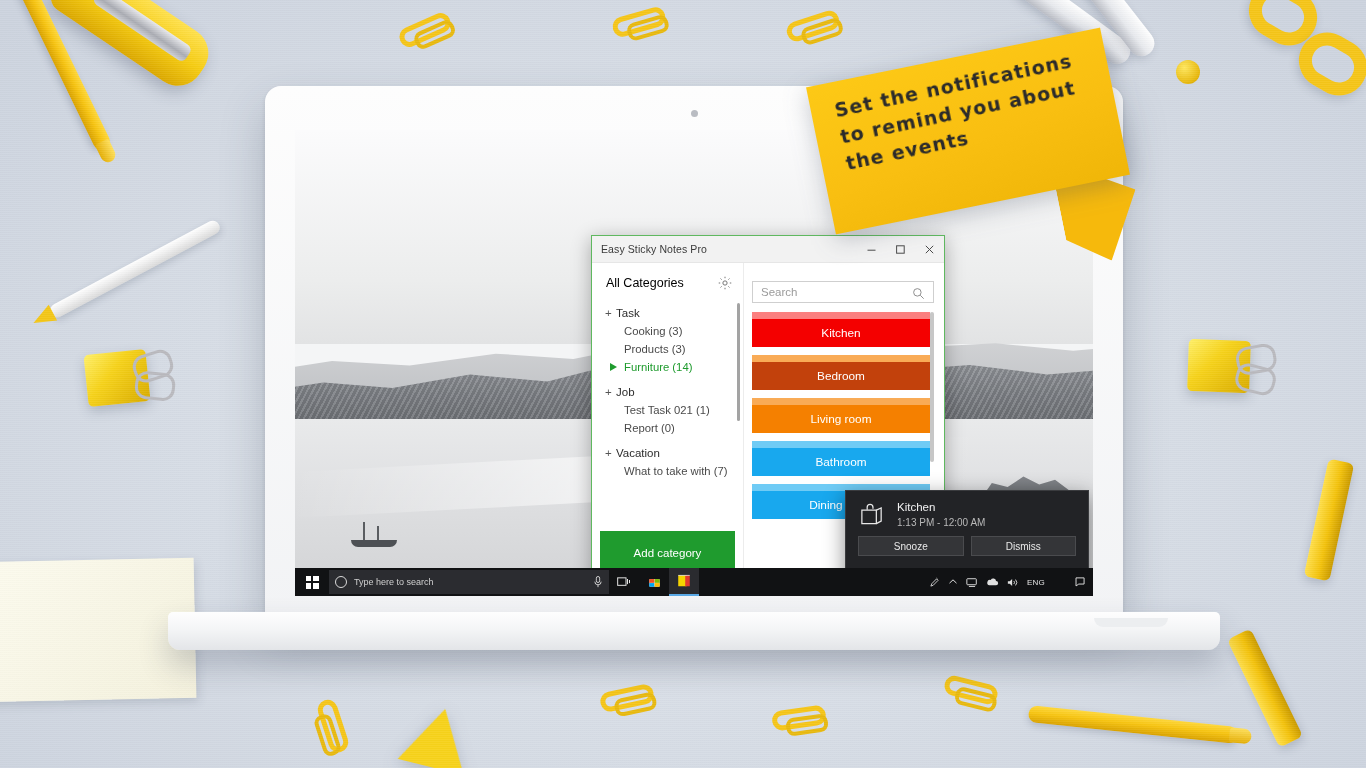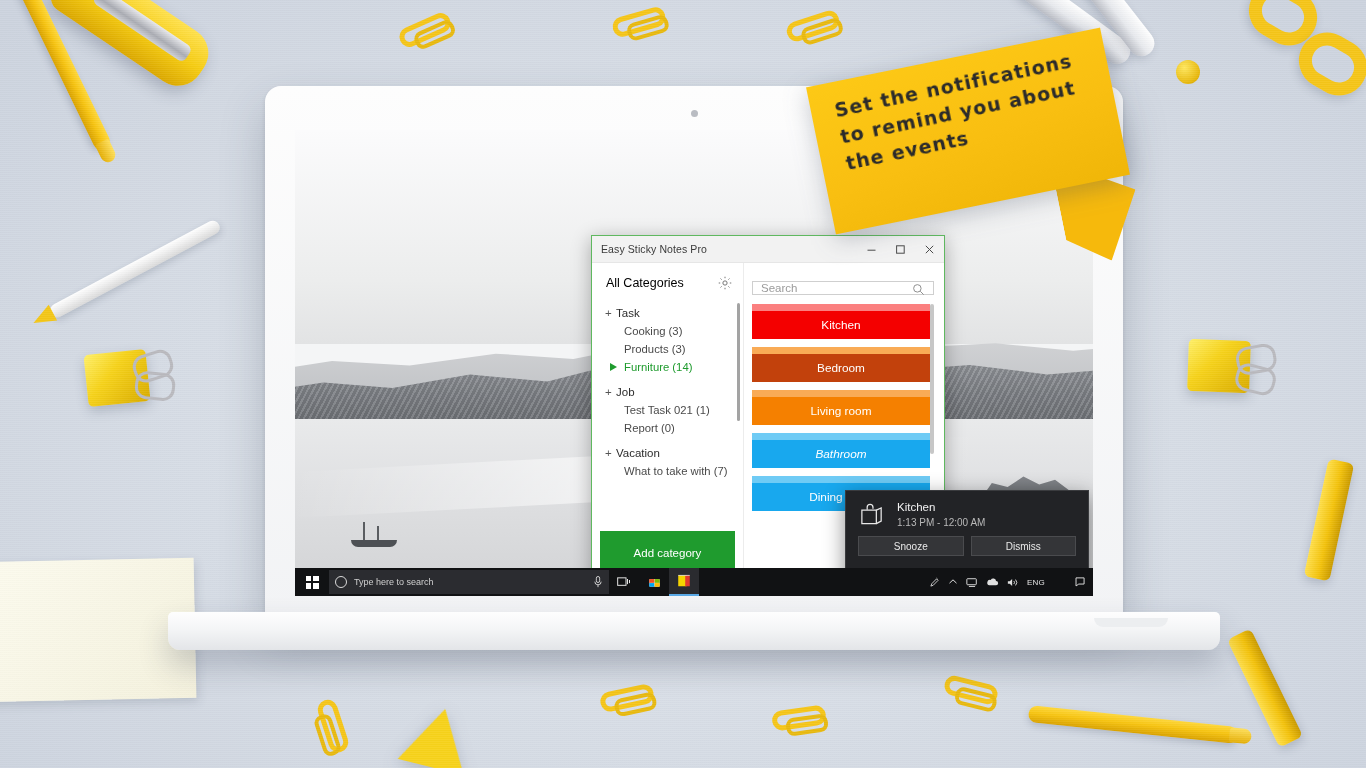--- a/index.html
+++ b/index.html
@@ -204,21 +204,21 @@
   
   #notes{
     flex:1; background:#fff; padding:8px 10px 0 8px; position:relative;
     display:flex; flex-direction:column; min-width:0;
   }
   #addnote{
     height:29px; background:#1f9b2e; color:#fff; font-size:12px;
     display:flex;align-items:center;justify-content:center; cursor:pointer; border:none;
   }
   #searchrow{
-    margin-top:10px; height:14px; border:1px solid #cfcfcf; background:#fff;
+    margin-top:10px; height:22px; border:1px solid #cfcfcf; background:#fff;
     display:flex; align-items:center; padding:0 8px;
   }
   #searchrow .ph{ font-size:11.5px; color:#9b9b9b; flex:1; }
   #searchrow .mag{ width:13px;height:13px;color:#8c8c8c; flex:0 0 auto;}
   #notelist{ margin-top:9px; flex:1; overflow:hidden; position:relative; padding-right:4px;}
   .note{ margin-bottom:8px; }
   .note .strip{ height:7px; }
   .note .body{
     height:28px; display:flex; align-items:center; justify-content:center;
     color:#fff; font-size:11.8px;
@@ -460,21 +460,21 @@
             <div class="note">
               <div class="strip" style="background: rgb(249, 171, 86);"></div>
               <div class="body" style="background: #c2410c;">Bedroom</div>
             </div>
             <div class="note">
               <div class="strip" style="background: rgb(249, 171, 86);"></div>
               <div class="body" style="background: rgb(245, 128, 0);">Living room</div>
             </div>
             <div class="note">
               <div class="strip" style="background: rgb(111, 203, 245);"></div>
-              <div class="body" style="background: rgb(24, 168, 238); font-style: italic;">Bathroom</div>
+              <div class="body" style="background: rgb(24, 168, 238);">Bathroom</div>
             </div>
             <div class="note">
               <div class="strip" style="background: rgb(111, 203, 245);"></div>
               <div class="body" style="background: rgb(24, 168, 238);">Dining room</div>
             </div>
           </div>
         </div>
       </div>
     </div>
 

